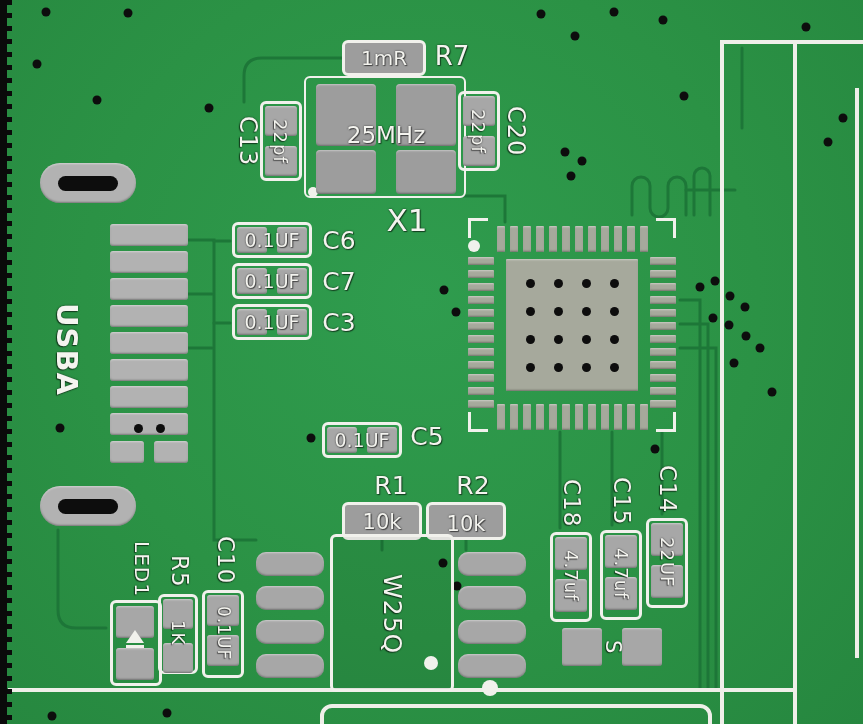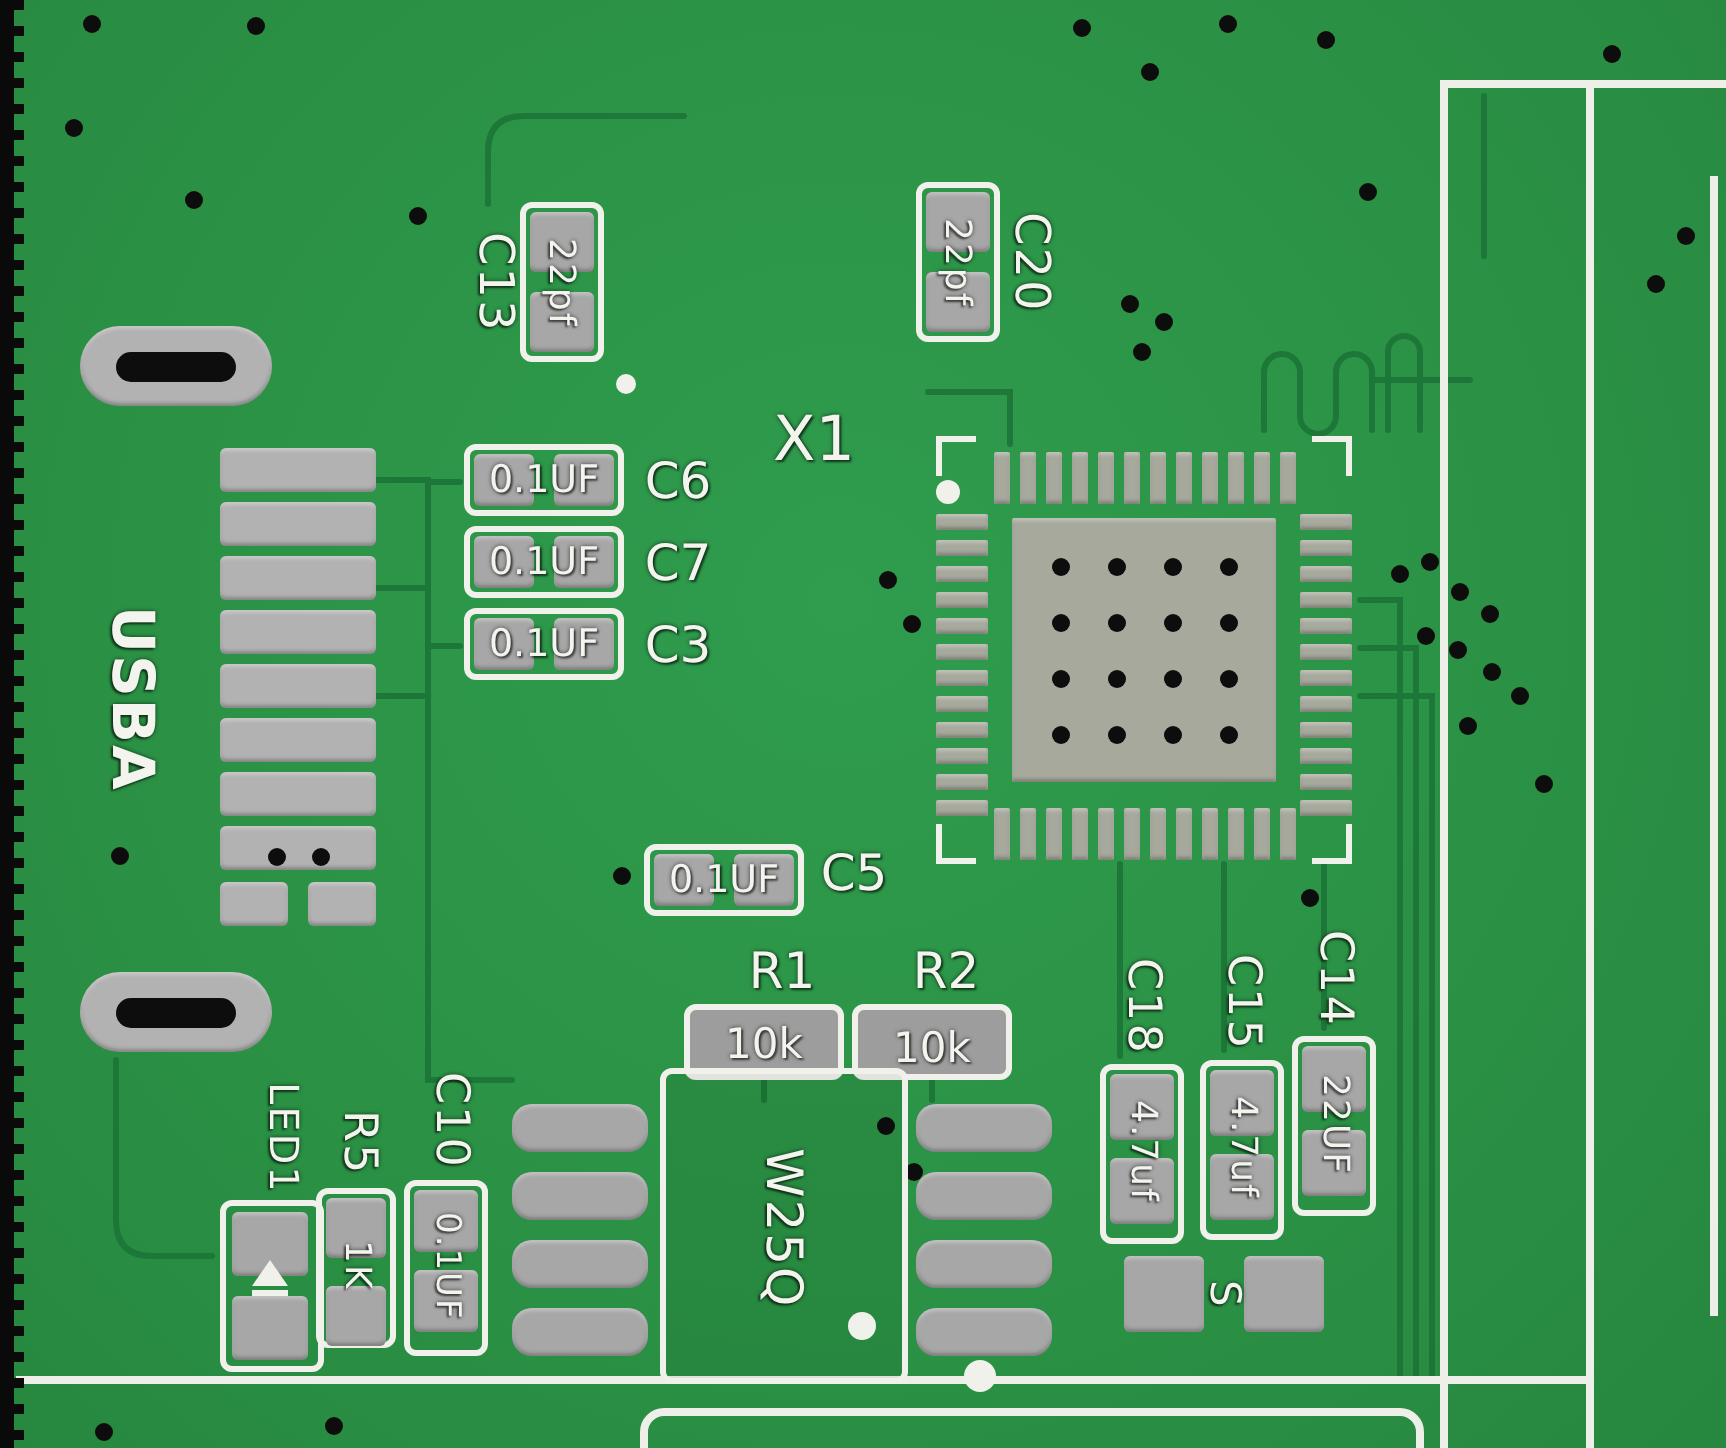--- a/index.html
+++ b/index.html
@@ -123,22 +123,35 @@
     <div class="pad usb" style="left:70px;top:196px;width:78px;height:22px"></div>
     <div class="pad usb" style="left:70px;top:223px;width:78px;height:22px"></div>
     <div class="pad usb" style="left:70px;top:250px;width:78px;height:22px"></div>
     <div class="pad usb" style="left:70px;top:278px;width:34px;height:22px"></div>
     <div class="pad usb" style="left:114px;top:278px;width:34px;height:22px"></div>
     <div class="dot" style="left:94px;top:261px;width:9px;height:9px"></div>
     <div class="dot" style="left:116px;top:261px;width:9px;height:9px"></div>
     <div class="silk vtext" style="left:8px;top:131px;width:36px;height:110px;font-size:29px;font-weight:bold">USBA</div>
   </div>
 
+  <div class="cmp" style="left:304px;top:76px;width:170px;height:126px">
+    <div class="outline thin" style="left:0;top:0;width:162px;height:122px"></div>
+    <div class="pad xtl" style="left:12px;top:8px;width:60px;height:62px"></div>
+    <div class="pad xtl" style="left:92px;top:8px;width:60px;height:62px"></div>
+    <div class="pad xtl" style="left:12px;top:74px;width:60px;height:44px"></div>
+    <div class="pad xtl" style="left:92px;top:74px;width:60px;height:44px"></div>
+    <div class="silk" style="left:12px;top:44px;width:140px;height:30px;font-size:23px">25MHz</div>
+  </div>
   <div class="silk" style="left:380px;top:202px;width:54px;height:36px;font-size:31px">X1</div>
 
+  <div class="cmp" style="left:342px;top:40px;width:132px;height:38px">
+    <div class="outline body-gray" style="left:0;top:0;width:84px;height:36px"></div>
+    <div class="silk" style="left:2px;top:4px;width:80px;height:28px;font-size:20px">1mR</div>
+    <div class="silk" style="left:88px;top:0;width:44px;height:32px;font-size:26px">R7</div>
+  </div>
 
   <div class="cmp" style="left:236px;top:100px;width:70px;height:84px">
     <div class="silk vtext" style="left:0;top:6px;width:24px;height:70px;font-size:24px">C13</div>
     <div class="outline" style="left:24px;top:1px;width:42px;height:80px"></div>
     <div class="pad" style="left:29px;top:6px;width:32px;height:30px"></div>
     <div class="pad" style="left:29px;top:46px;width:32px;height:30px"></div>
     <div class="silk vtext" style="left:30px;top:4px;width:28px;height:74px;font-size:18px">22pf</div>
   </div>
 
   <div class="cmp" style="left:458px;top:90px;width:72px;height:84px">

